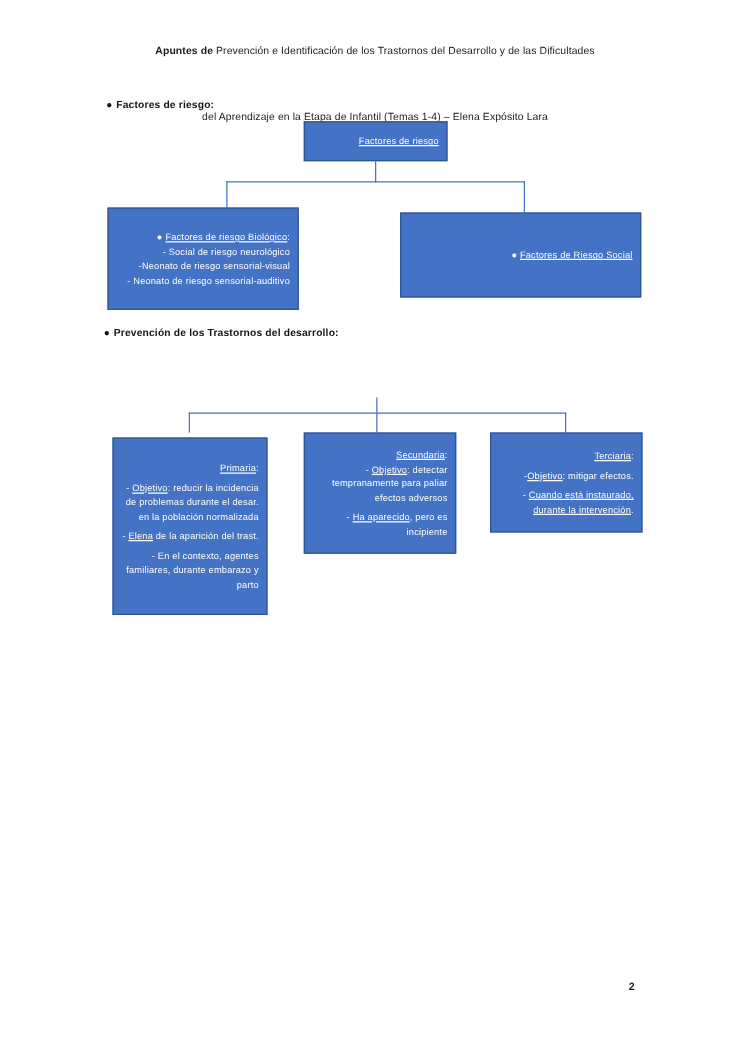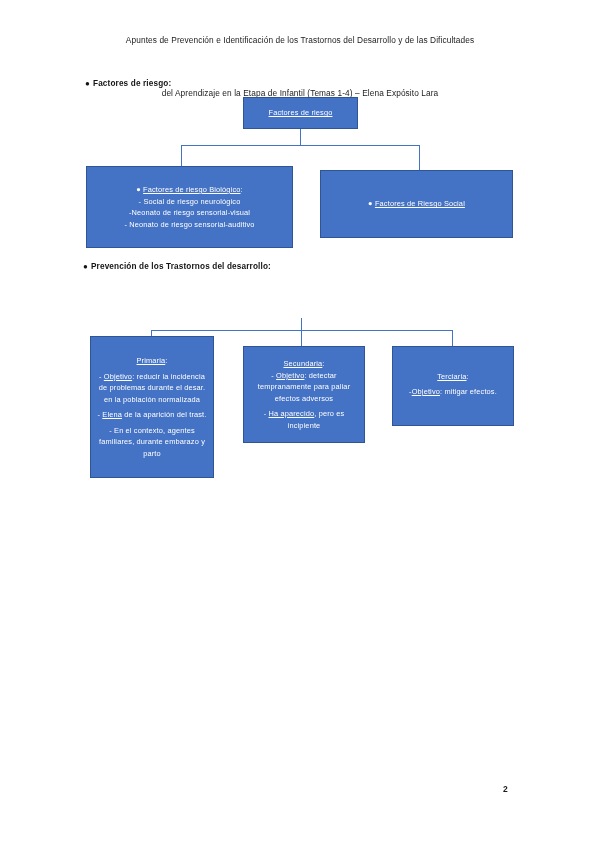--- a/index.html
+++ b/index.html
@@ -30,21 +30,21 @@
     left: 86px;
     top: 33px;
     width: 428px;
     text-align: center;
     font-size: 8.3px;
     line-height: 14px;
     color: #1b1b1b;
     letter-spacing: 0.1px;
   }
   .doc-header .line1 { display: block; }
-  .doc-header .line1 b { font-weight: normal; }
+  .doc-header .line1 b { font-weight: bold; }
   .doc-header .line2 { display: block; margin-top: 39px; }
 
   
   .section-heading {
     position: absolute;
     font-size: 8.2px;
     font-weight: bold;
     color: #141414;
     letter-spacing: 0.15px;
     white-space: nowrap;
@@ -59,40 +59,40 @@
   
   .node {
     position: absolute;
     background: #4472c4;
     border: 1px solid #2f5597;
     color: #ffffff;
     display: flex;
     flex-direction: column;
     align-items: center;
     justify-content: center;
-    text-align: center;
+    text-align: right;
     font-size: 7.4px;
     line-height: 11.5px;
     padding: 6px 6px;
     letter-spacing: 0.15px;
   }
   .node .ln { display: block; width: 100%; }
   .node .u { text-decoration: underline; }
   .node .gap { height: 4px; }
 
   
   #node-factores-riesgo { left: 243px; top: 97px; width: 115px; height: 32px; }
   #node-tipos          { left: 236px; top: 286px; width: 131px; height: 32px; }
 
   
-  #node-biologico { left: 86px;  top: 166px; width: 207px; height: 82px; }
+  #node-biologico { left: 86px;  top: 166px; width: 153px; height: 82px; }
   #node-social    { left: 320px; top: 170px; width: 193px; height: 68px; }
 
   
-  #node-primaria   { left: 90px;  top: 336px; width: 124px; height: 142px; }
+  #node-primaria   { left: 90px;  top: 350px; width: 124px; height: 142px; }
   #node-secundaria { left: 243px; top: 346px; width: 122px; height: 97px; }
   #node-terciaria  { left: 392px; top: 346px; width: 122px; height: 80px; }
 
   
   .conn {
     position: absolute;
     background: #4472c4;
   }
   .conn.v { width: 1.4px; }
   .conn.h { height: 1.4px; }
@@ -178,17 +178,18 @@
     <span class="ln"><span>- </span><span class="u">Objetivo</span><span>: detectar tempranamente para paliar efectos adversos</span></span>
     <span class="gap"></span>
     <span class="ln"><span>- </span><span class="u">Ha aparecido</span><span>, pero es incipiente</span></span>
   </div>
 
   <div class="node" id="node-terciaria">
     <span class="ln"><span class="u">Terciaria</span><span>:</span></span>
     <span class="gap"></span>
     <span class="ln"><span>-</span><span class="u">Objetivo</span><span>: mitigar efectos.</span></span>
     <span class="gap"></span>
+    <span class="ln"><span>- </span><span class="u">Cuando está instaurado, durante la intervención</span><span>.</span></span>
   </div>
 
   <div id="page-number">2</div>
 
 </div>
 
 </body></html>

